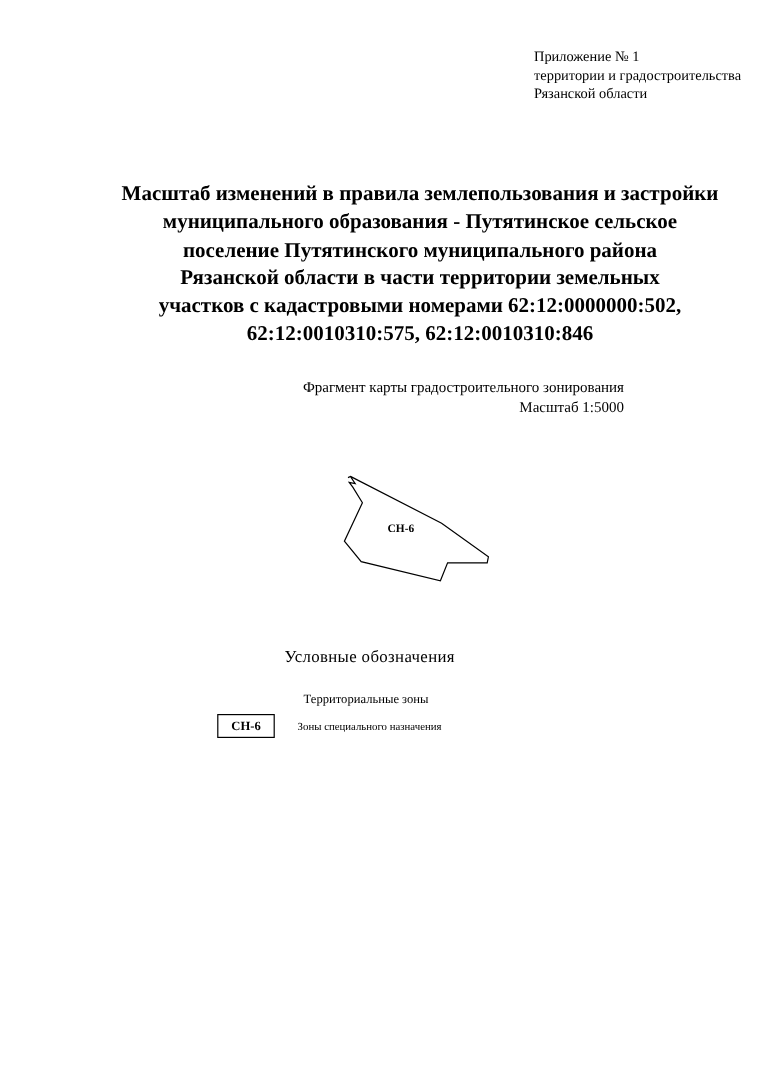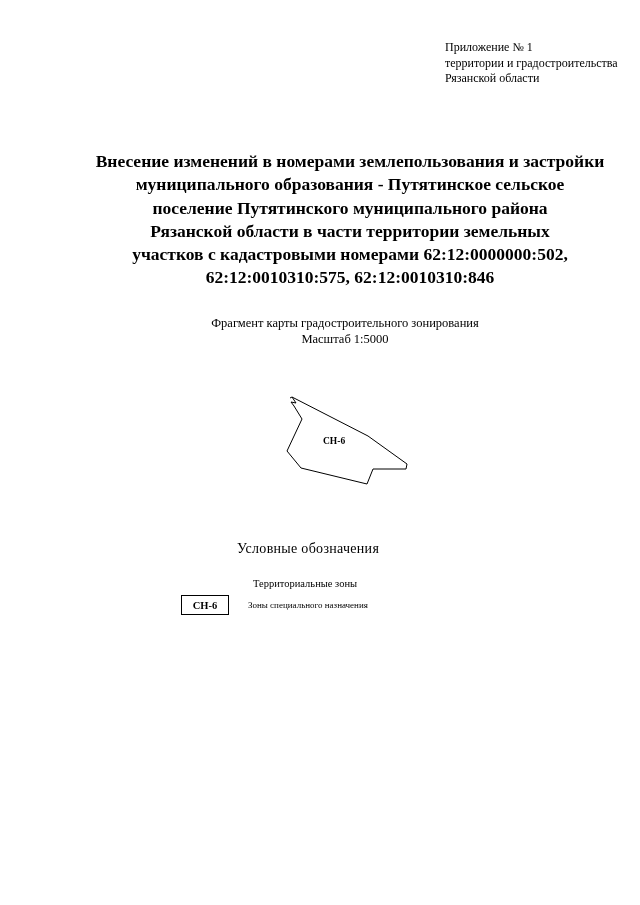--- a/index.html
+++ b/index.html
@@ -35,21 +35,21 @@
       font-size: 17.5px;
       line-height: 23.3px;
       letter-spacing: 0px;
     }
     .title div { white-space: nowrap; }
     .fragment {
       position: absolute;
       left: 170px;
       top: 315px;
       width: 350px;
-      text-align: center;
+      text-align: right;
       font-size: 12.5px;
       line-height: 16px;
     }
     .map {
       position: absolute;
       left: 270px;
       top: 385px;
       width: 150px;
       height: 110px;
     }
@@ -104,21 +104,21 @@
 </head>
 <body>
 
 <div class="appendix">
   <div>Приложение № 1</div>
   <div>территории и градостроительства</div>
   <div>Рязанской области</div>
 </div>
 
 <div class="title">
-  <div>Внесение изменений в номерами землепользования и застройки</div>
+  <div>Масштаб изменений в правила землепользования и застройки</div>
   <div>муниципального образования - Путятинское сельское</div>
   <div>поселение Путятинского муниципального района</div>
   <div>Рязанской области в части территории земельных</div>
   <div>участков с кадастровыми номерами 62:12:0000000:502,</div>
   <div>62:12:0010310:575, 62:12:0010310:846</div>
 </div>
 
 <div class="fragment">
   <div>Фрагмент карты градостроительного зонирования</div>
   <div>Масштаб 1:5000</div>

